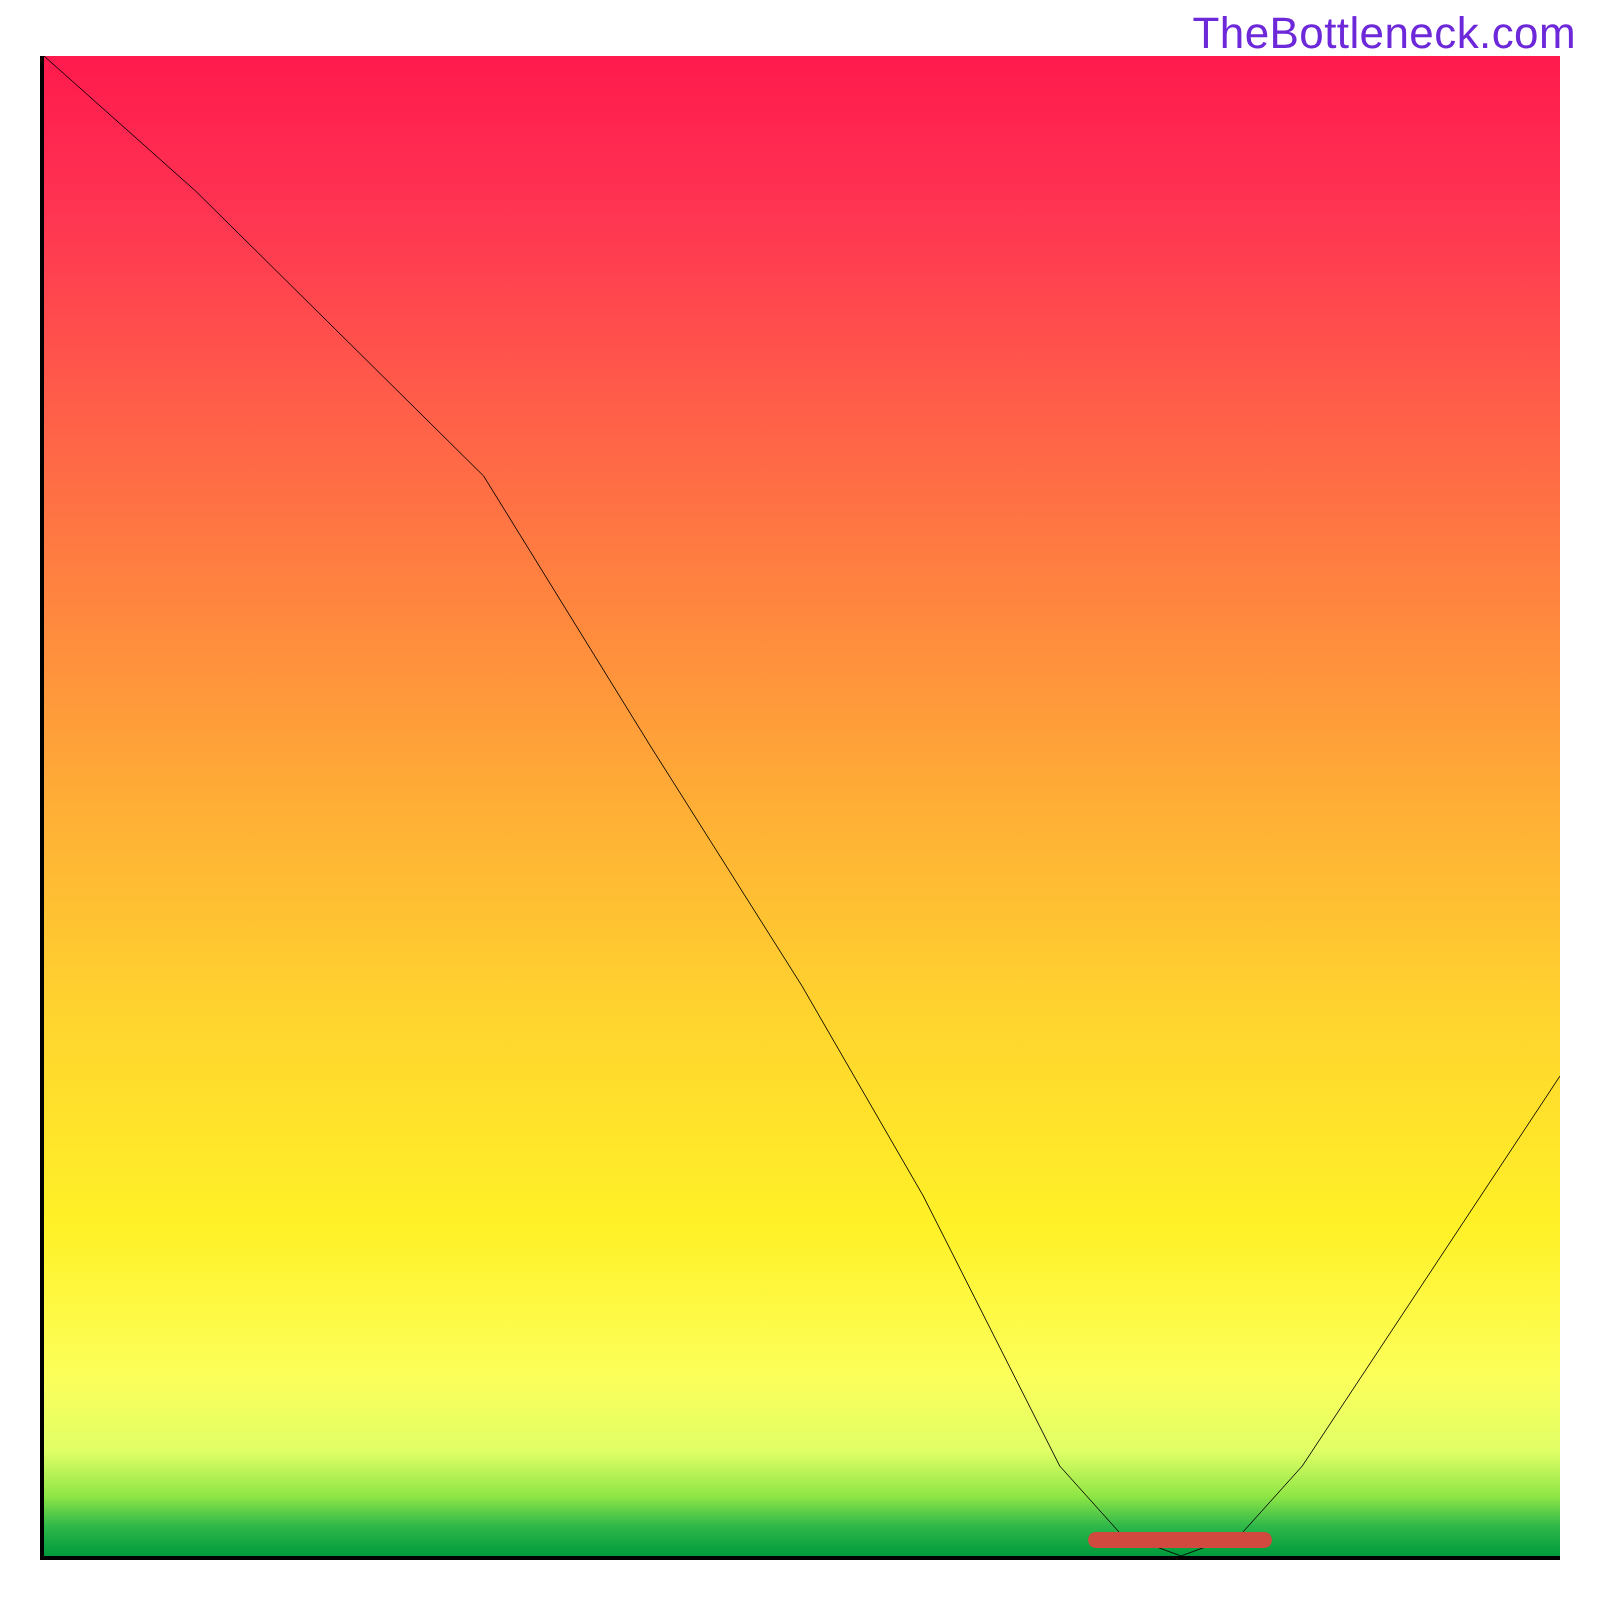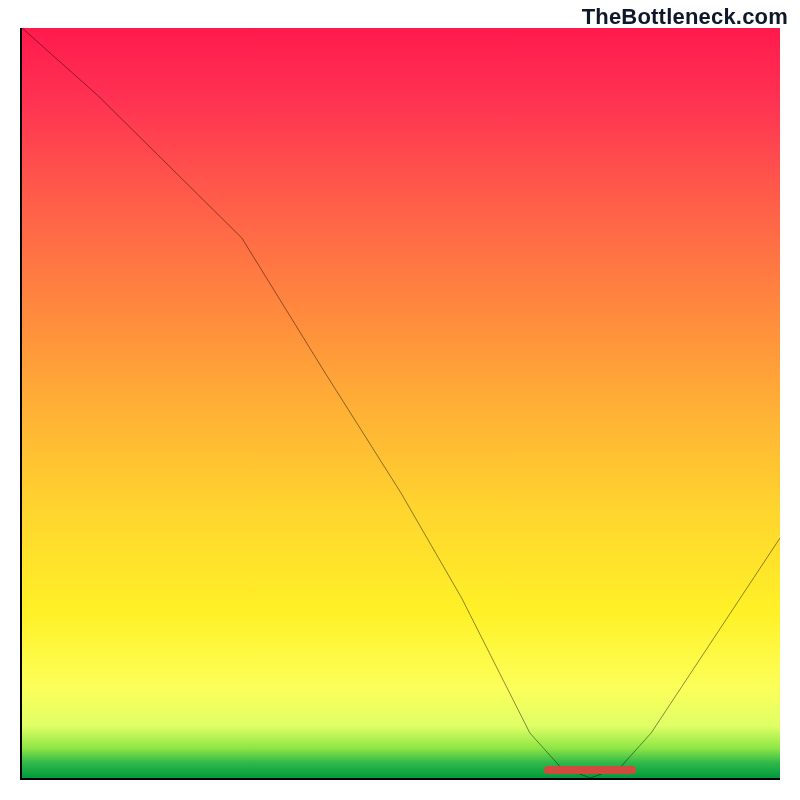--- a/index.html
+++ b/index.html
@@ -12,23 +12,23 @@
   }
   .container {
     position: relative;
     width: 800px;
     height: 800px;
   }
   .watermark {
     position: absolute;
     top: 4px;
     right: 12px;
-    color: #0f172a;
+    color: #6d28d9;
     font-size: 22px;
-    font-weight: 700;
+    font-weight: 400;
     letter-spacing: 0.2px;
     z-index: 40;
   }
   .plot-area {
     position: absolute;
     left: 20px;
     top: 28px;
     width: 760px;
     height: 752px;
   }

